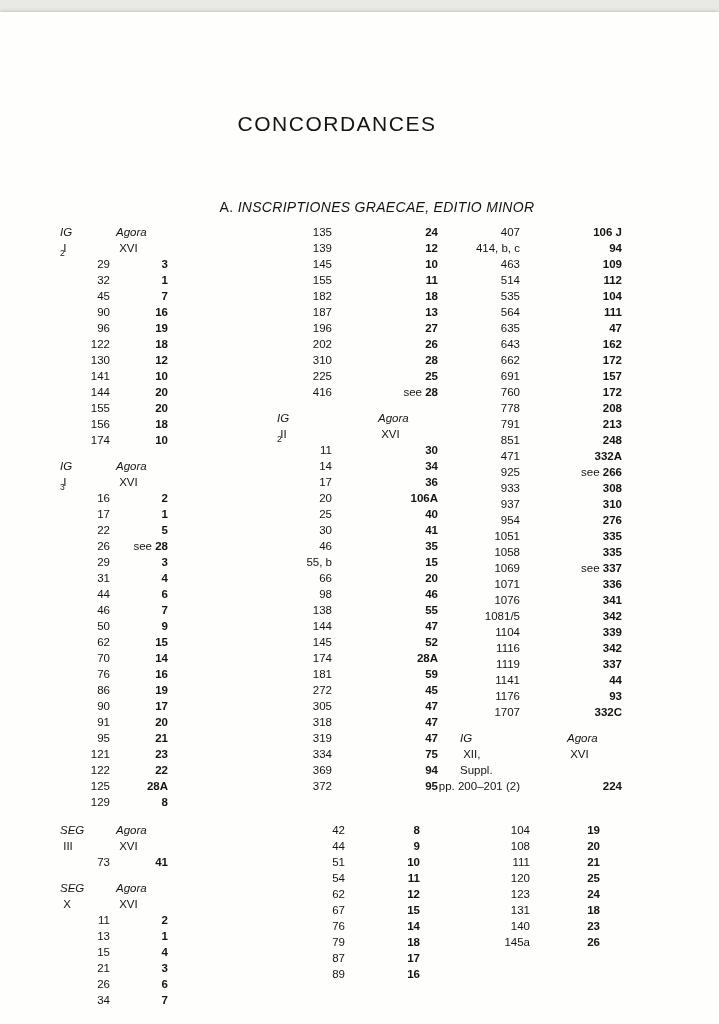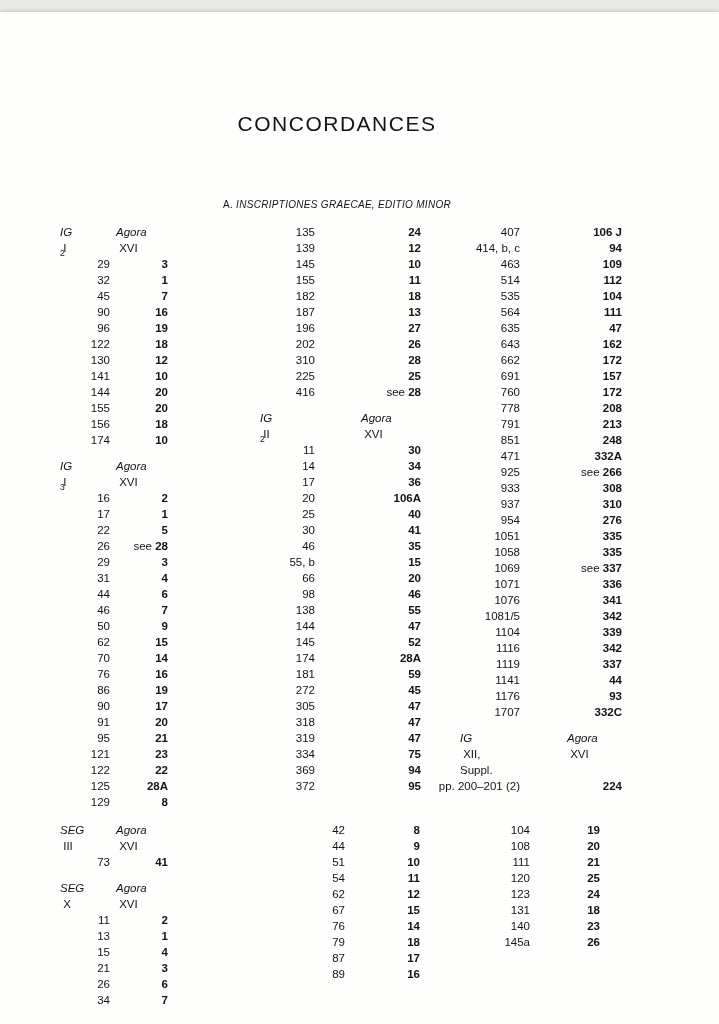--- a/index.html
+++ b/index.html
@@ -6,36 +6,36 @@
   .page{
     position:relative;width:719px;height:1024px;margin:12px auto;
     background:#fefefd;color:#141414;
     font-family:Liberation Sans, sans-serif;
     overflow:hidden;
     box-shadow:0 0 4px rgba(0,0,0,.25);
   }
   .centered{position:absolute;left:0;width:674px;text-align:center;}
   .title{top:100px;font-size:21px;letter-spacing:1.5px;font-weight:400;}
   .subtitle{top:148px;font-size:13px;letter-spacing:.4px;}
-  .sec-heading{font-size:10px;letter-spacing:.3px;}
+  .sec-heading{font-size:14px;letter-spacing:.3px;padding-left:40px;}
   .sec-a{top:187px;}
   .sec-b{top:785px;}
   .it{font-style:italic;}
   .col{position:absolute;font-size:11.5px;line-height:16px;}
   .block + .block{margin-top:10px;}
   .row{display:flex;align-items:baseline;}
   .cl,.cr{display:flex;justify-content:flex-end;align-items:baseline;white-space:nowrap;}
   .cr{font-weight:bold;}
   .hdr .cl,.hdr .cr{font-weight:normal;flex-direction:column;}
   .see{font-weight:normal;}
   sup{font-size:8.5px;position:relative;top:-3.5px;line-height:0;}
   
   .col-a1{left:60px;top:212px;}
   .col-a1 .cl{width:50px;} .col-a1 .cr{width:52px;margin-left:6px;}
-  .col-a2{left:260px;top:212px;}
+  .col-a2{left:277px;top:212px;}
   .col-a2 .cl{width:55px;} .col-a2 .cr{width:60px;margin-left:46px;}
   .col-a3{left:460px;top:212px;}
   .col-a3 .cl{width:60px;} .col-a3 .cr{width:55px;margin-left:47px;}
   .col-b1{left:60px;top:810px;}
   .col-b1 .cl{width:50px;} .col-b1 .cr{width:52px;margin-left:6px;}
   .col-b2{left:295px;top:810px;}
   .col-b2 .cl{width:50px;justify-content:flex-end;} .col-b2 .cr{width:50px;margin-left:25px;}
   .col-b3{left:475px;top:810px;}
   .col-b3 .cl{width:55px;} .col-b3 .cr{width:50px;margin-left:20px;}
 </style>

